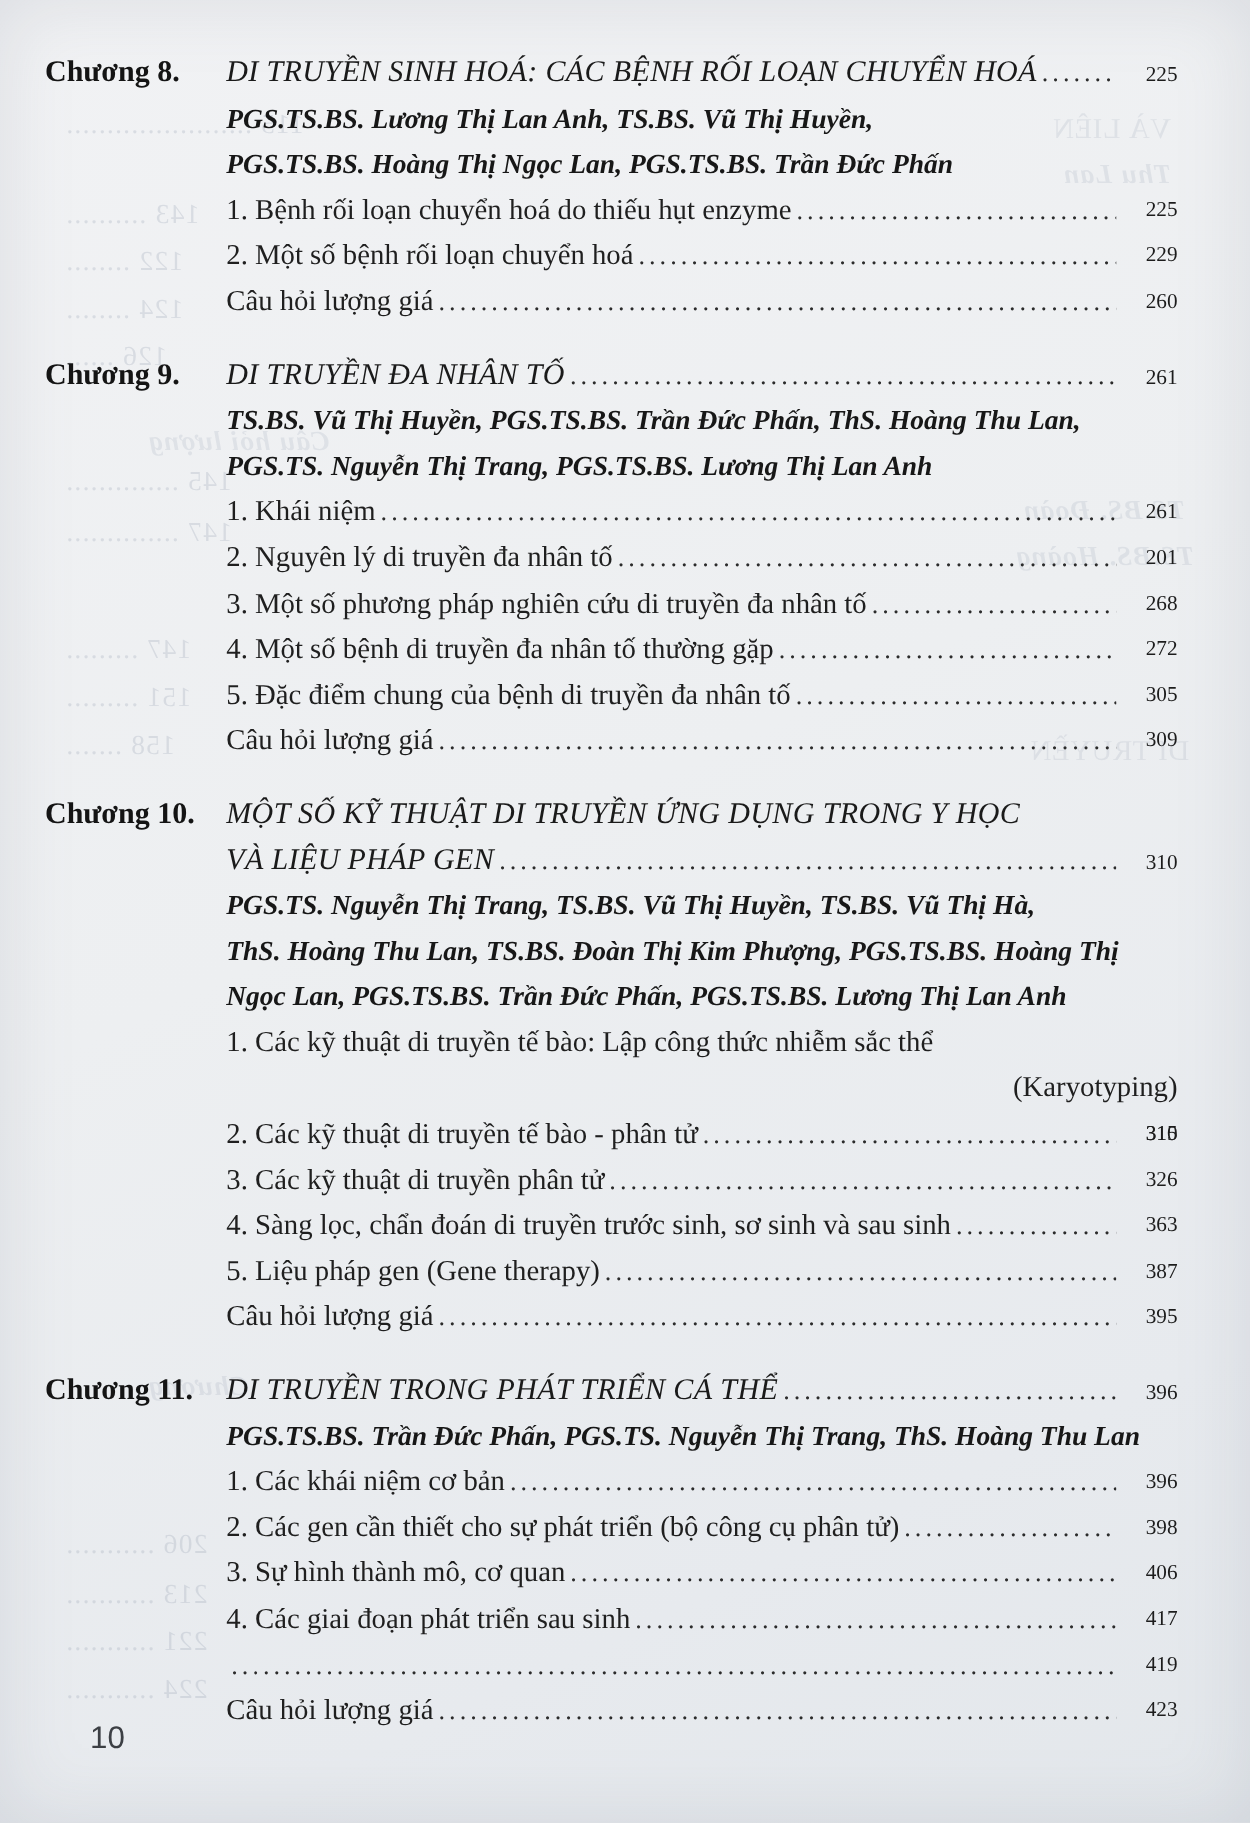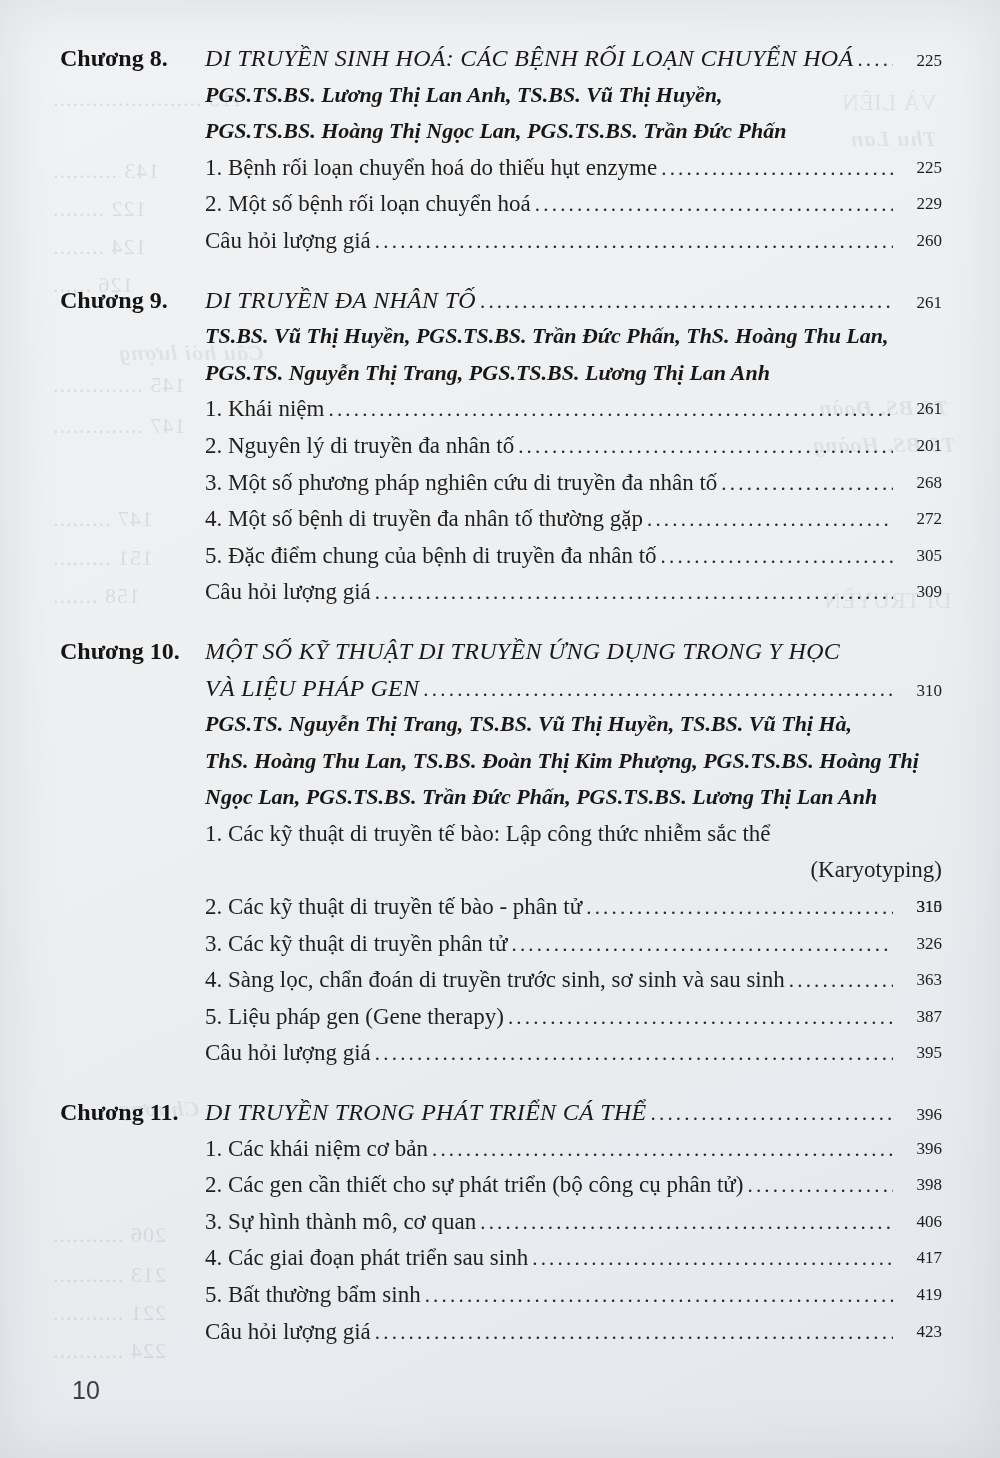--- a/index.html
+++ b/index.html
@@ -28,21 +28,21 @@
     font-size:22px;
     letter-spacing:1px;
   }
   .ghost.num{opacity:.20;}
   .ghost.word{opacity:.14;}
   .ghost.caps{font-size:23px;letter-spacing:.5px;}
   .ghost.ital{font-style:italic;font-weight:bold;}
   
   .toc{
     position:relative;
-    padding:40px 58px 0 60px;
+    padding:40px 58px 0 36px;
   }
   .chapter{margin-top:22px;}
   .chapter:first-child{margin-top:0;}
   .row{
     display:flex;
     align-items:baseline;
     height:36.6px;
     line-height:36.6px;
     white-space:nowrap;
   }
@@ -258,20 +258,23 @@
       </div>
     </section>
 
     <section class="chapter">
       <div class="row heading">
         <span class="label">Chương 11.</span>
         <span class="ctitle">DI TRUYỀN TRONG PHÁT TRIỂN CÁ THỂ</span>
         <span class="leader"></span>
         <span class="pagenum">396</span>
       </div>
+      <div class="row authors">
+          <span>PGS.TS.BS. Trần Đức Phấn, PGS.TS. Nguyễn Thị Trang, ThS. Hoàng Thu Lan</span>
+        </div>
       <div class="row item">
         <span class="itext">1. Các khái niệm cơ bản</span>
         <span class="leader"></span>
         <span class="pagenum">396</span>
       </div>
       <div class="row item">
         <span class="itext">2. Các gen cần thiết cho sự phát triển (bộ công cụ phân tử)</span>
         <span class="leader"></span>
         <span class="pagenum">398</span>
       </div>
@@ -279,21 +282,20 @@
         <span class="itext">3. Sự hình thành mô, cơ quan</span>
         <span class="leader"></span>
         <span class="pagenum">406</span>
       </div>
       <div class="row item">
         <span class="itext">4. Các giai đoạn phát triển sau sinh</span>
         <span class="leader"></span>
         <span class="pagenum">417</span>
       </div>
       <div class="row item">
-        <span class="itext">5. Bất thường bẩm sinh</span>
         <span class="leader"></span>
         <span class="pagenum">419</span>
       </div>
       <div class="row item">
         <span class="itext">Câu hỏi lượng giá</span>
         <span class="leader"></span>
         <span class="pagenum">423</span>
       </div>
     </section>
 

